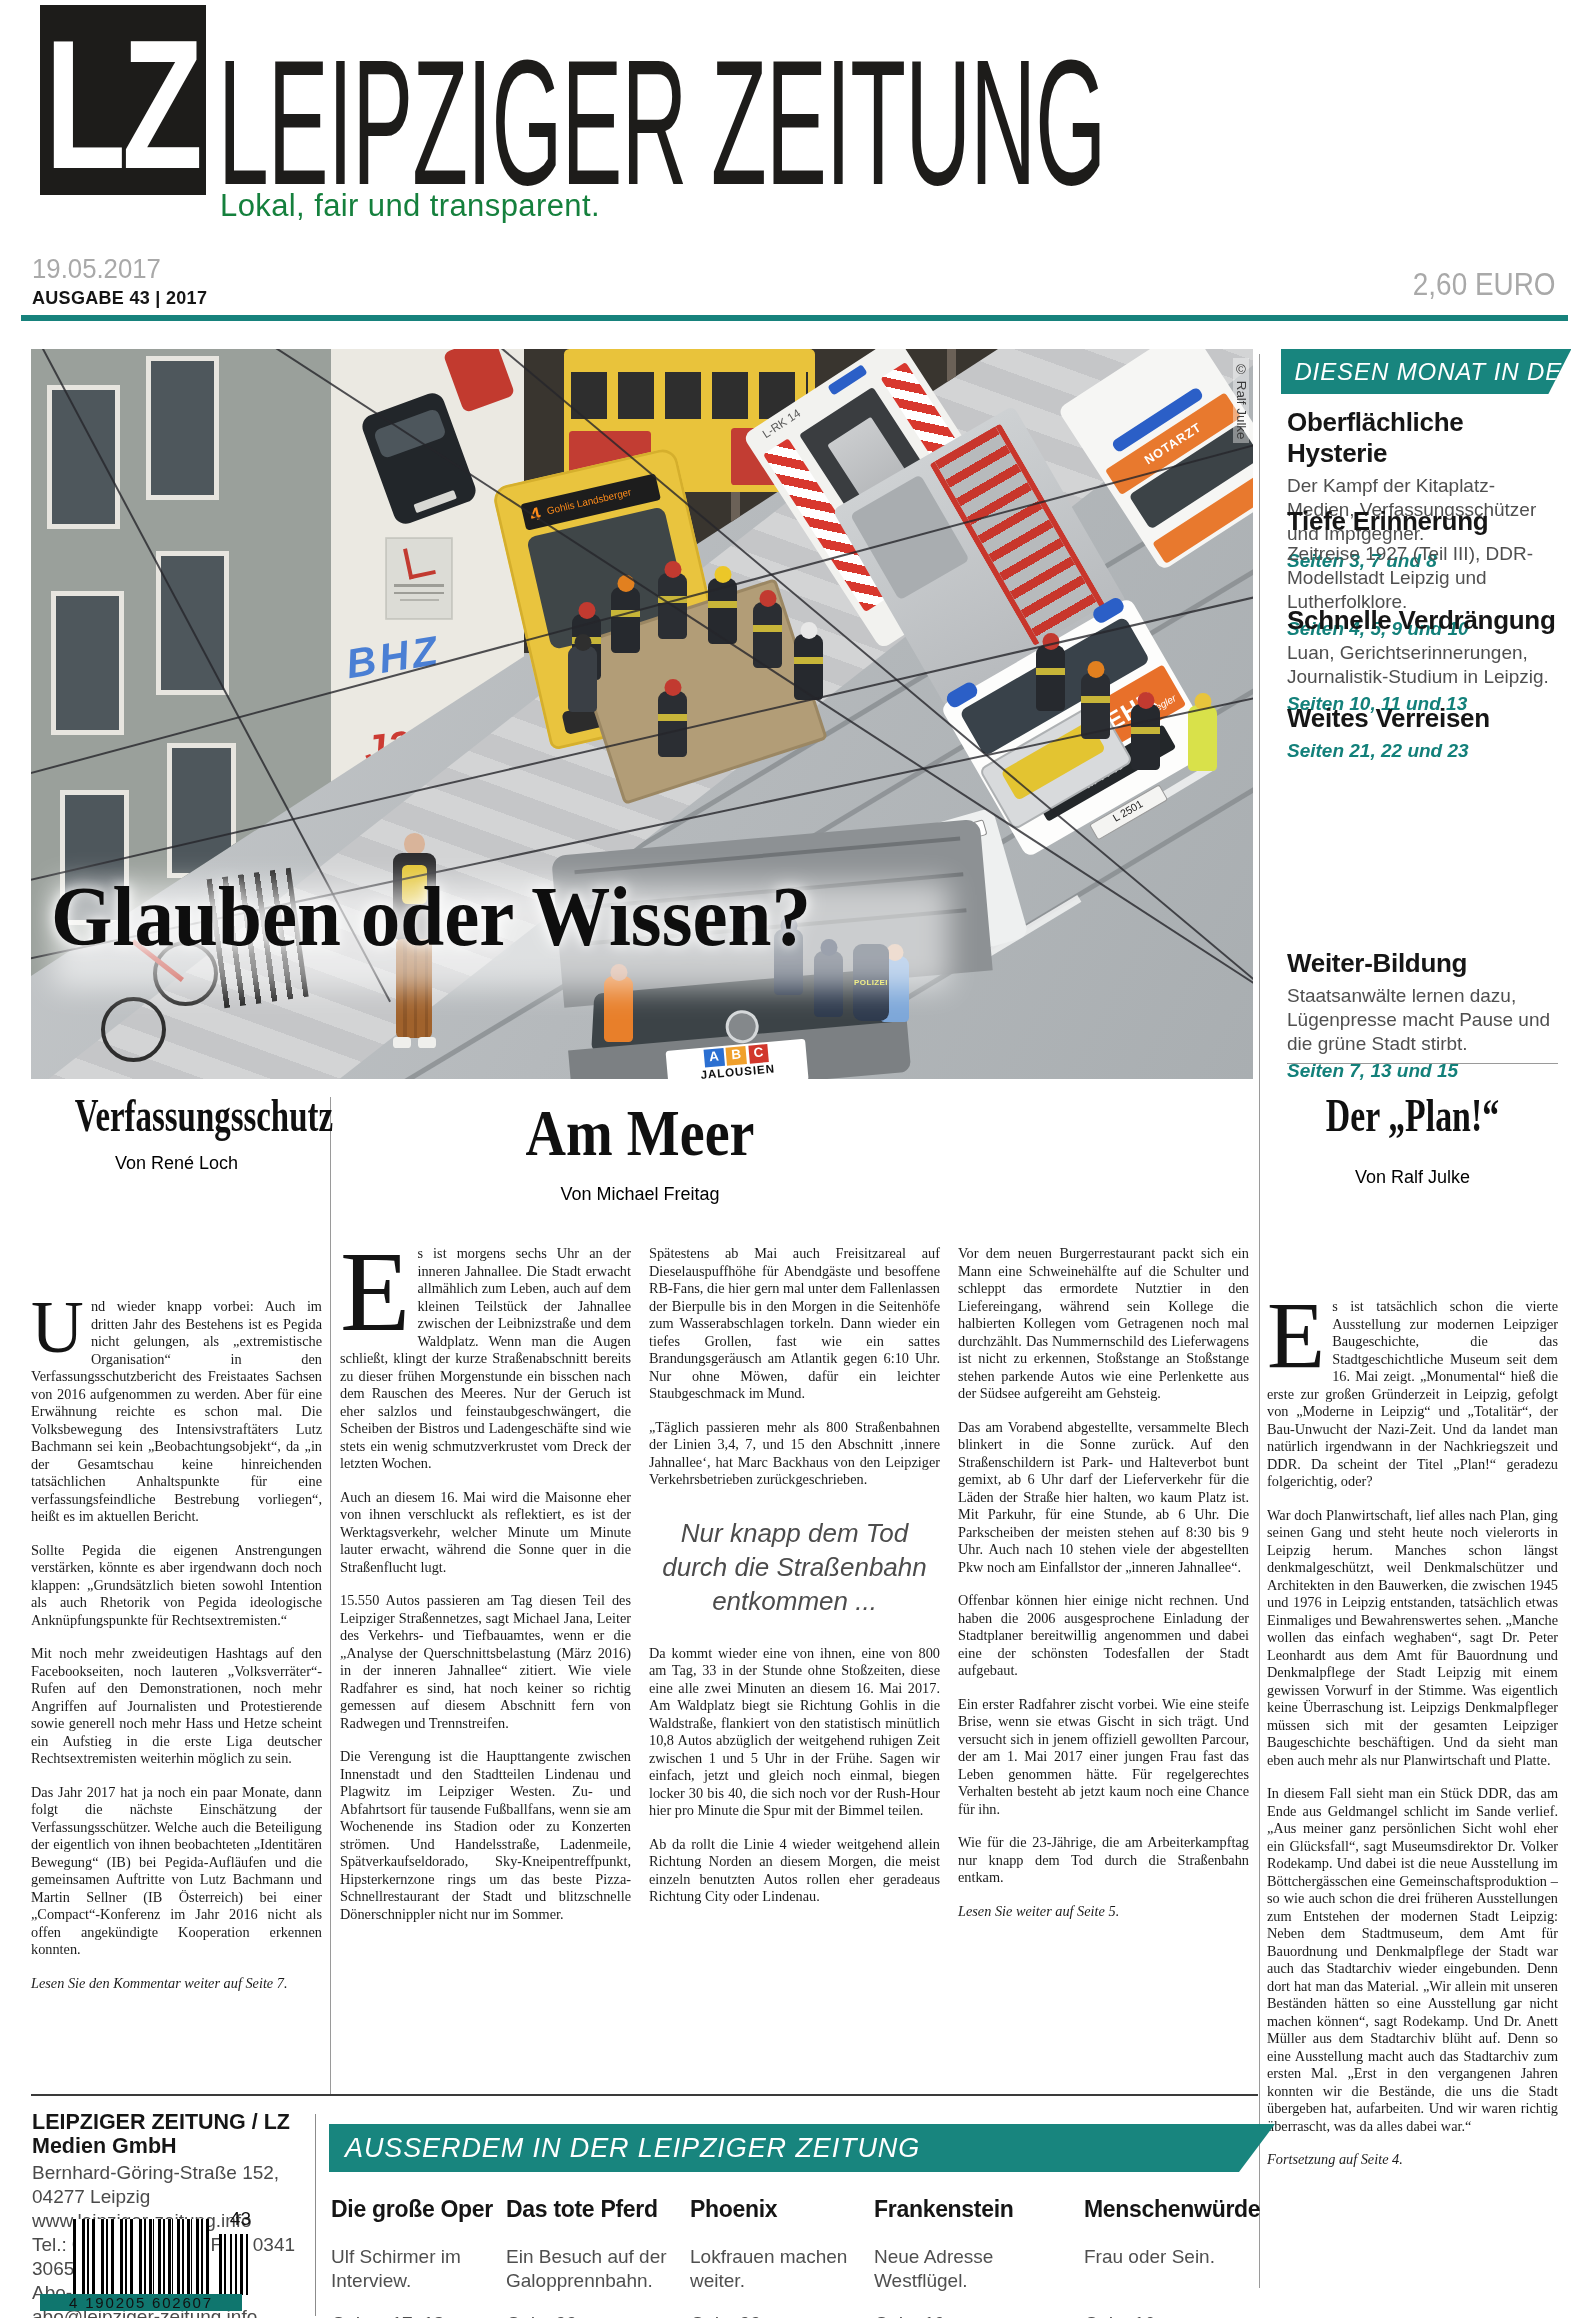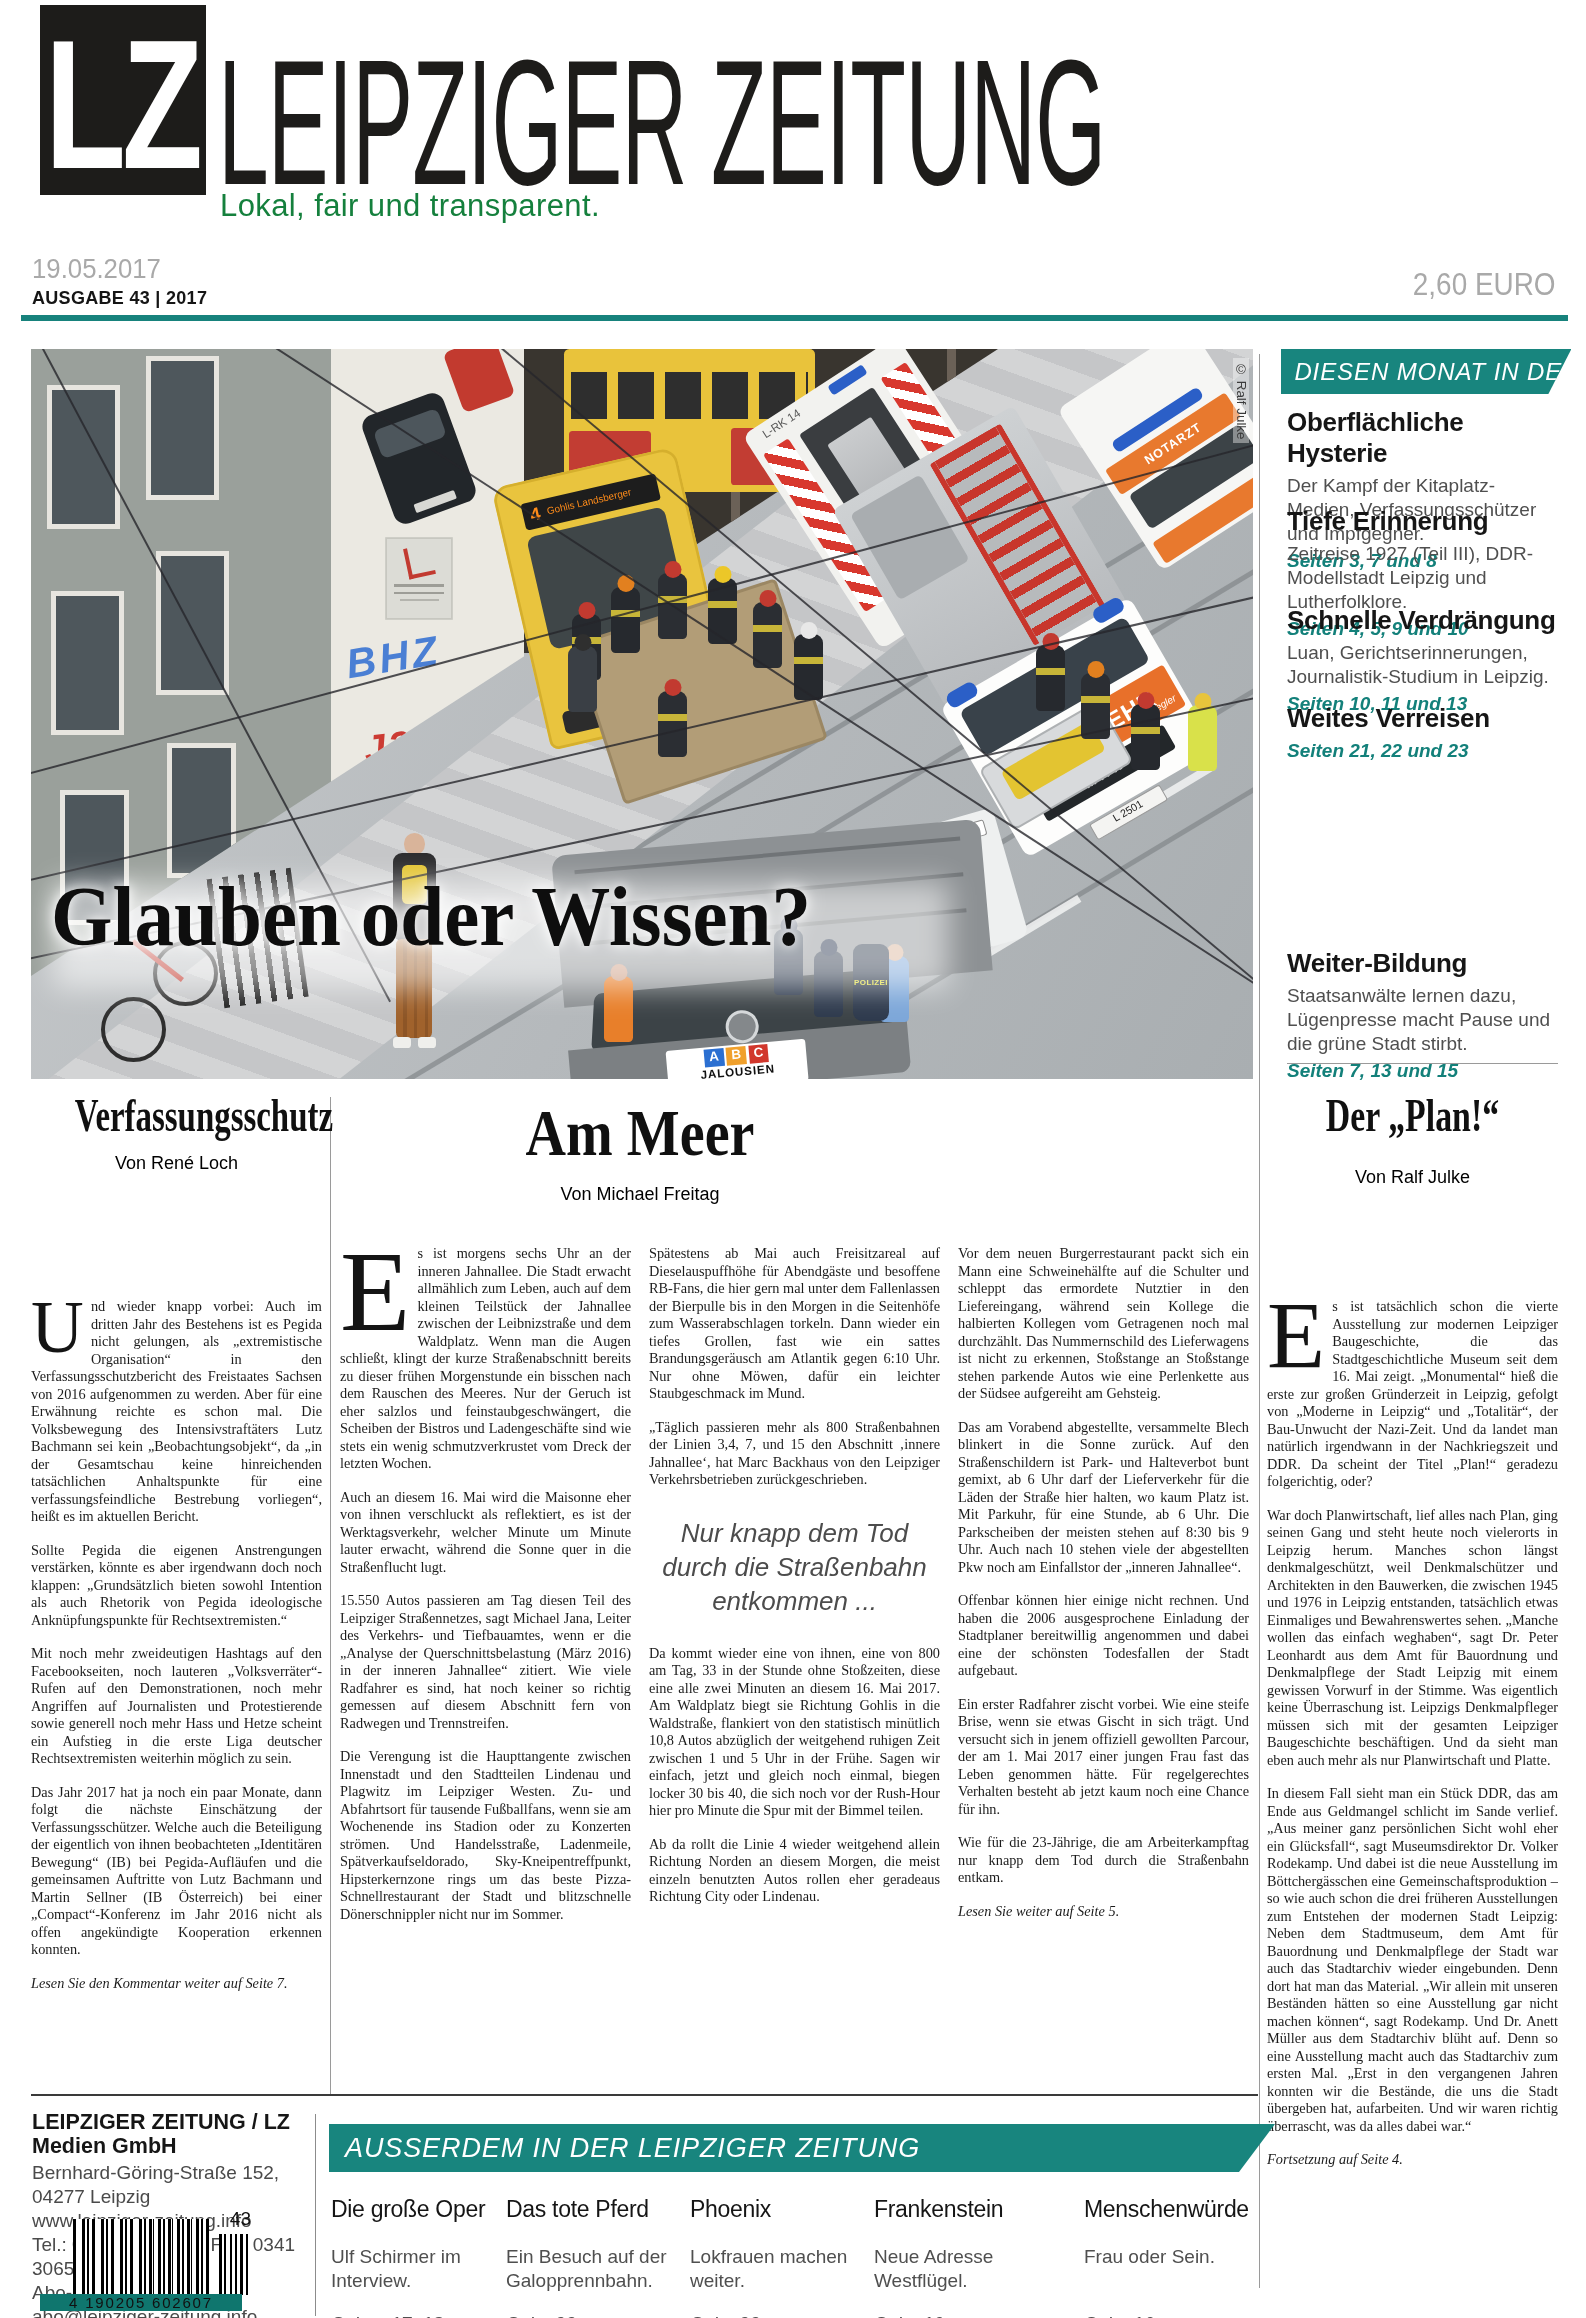--- a/index.html
+++ b/index.html
@@ -72,21 +72,21 @@
   #pub .pn{font-size:21.5px;font-weight:700;color:#161616;margin-bottom:2.7px}
   #barcode{left:73px;top:2219px;width:136px;height:75px;
        background:repeating-linear-gradient(90deg,#000 0 2.7px,#fff 2.7px 4.5px,#000 4.5px 5.4px,#fff 5.4px 9px,#000 9px 11.6px,#fff 11.6px 14.3px,#000 14.3px 16px,#fff 16px 19px)}
   #barcode-addon{left:219px;top:2234px;width:32px;height:61px;
        background:repeating-linear-gradient(90deg,#000 0 2.7px,#fff 2.7px 5.4px,#000 5.4px 7.2px,#fff 7.2px 10.7px)}
   #barcode-addon-no{left:219px;top:2208px;width:32px;text-align:right;font-size:19px;color:#111}
   #barcode-number{left:40px;top:2294px;width:202px;text-align:center;font-size:15px;letter-spacing:1.8px;color:#111;background:#0f766e}
   #ft-banner{left:329px;top:2124px;width:930px;height:48px;line-height:48px;font-size:27px;padding-left:16px;
        letter-spacing:0.9px;clip-path:polygon(0 0,100% 0,calc(100% - 36px) 100%,0 100%)}
   #teasers{left:331px;top:2196px;width:936px;display:grid;grid-template-columns:175px 184px 184px 210px 184px;column-gap:0}
-  .ts-h{font-size:23px;font-weight:400;color:#151515;margin-bottom:21.5px;letter-spacing:-0.3px}
+  .ts-h{font-size:23px;font-weight:700;color:#151515;margin-bottom:21.5px;letter-spacing:-0.3px}
   .ts-t{font-size:19px;line-height:24px;color:#4f4f4f;min-height:54px}
   .ts-p{font-size:19px;font-style:italic;color:#4f4f4f;margin-top:14.3px}
 
   
   .veh{position:absolute}
 </style>
 </head>
 <body>
 
 <div class="abs" id="lz-box">

